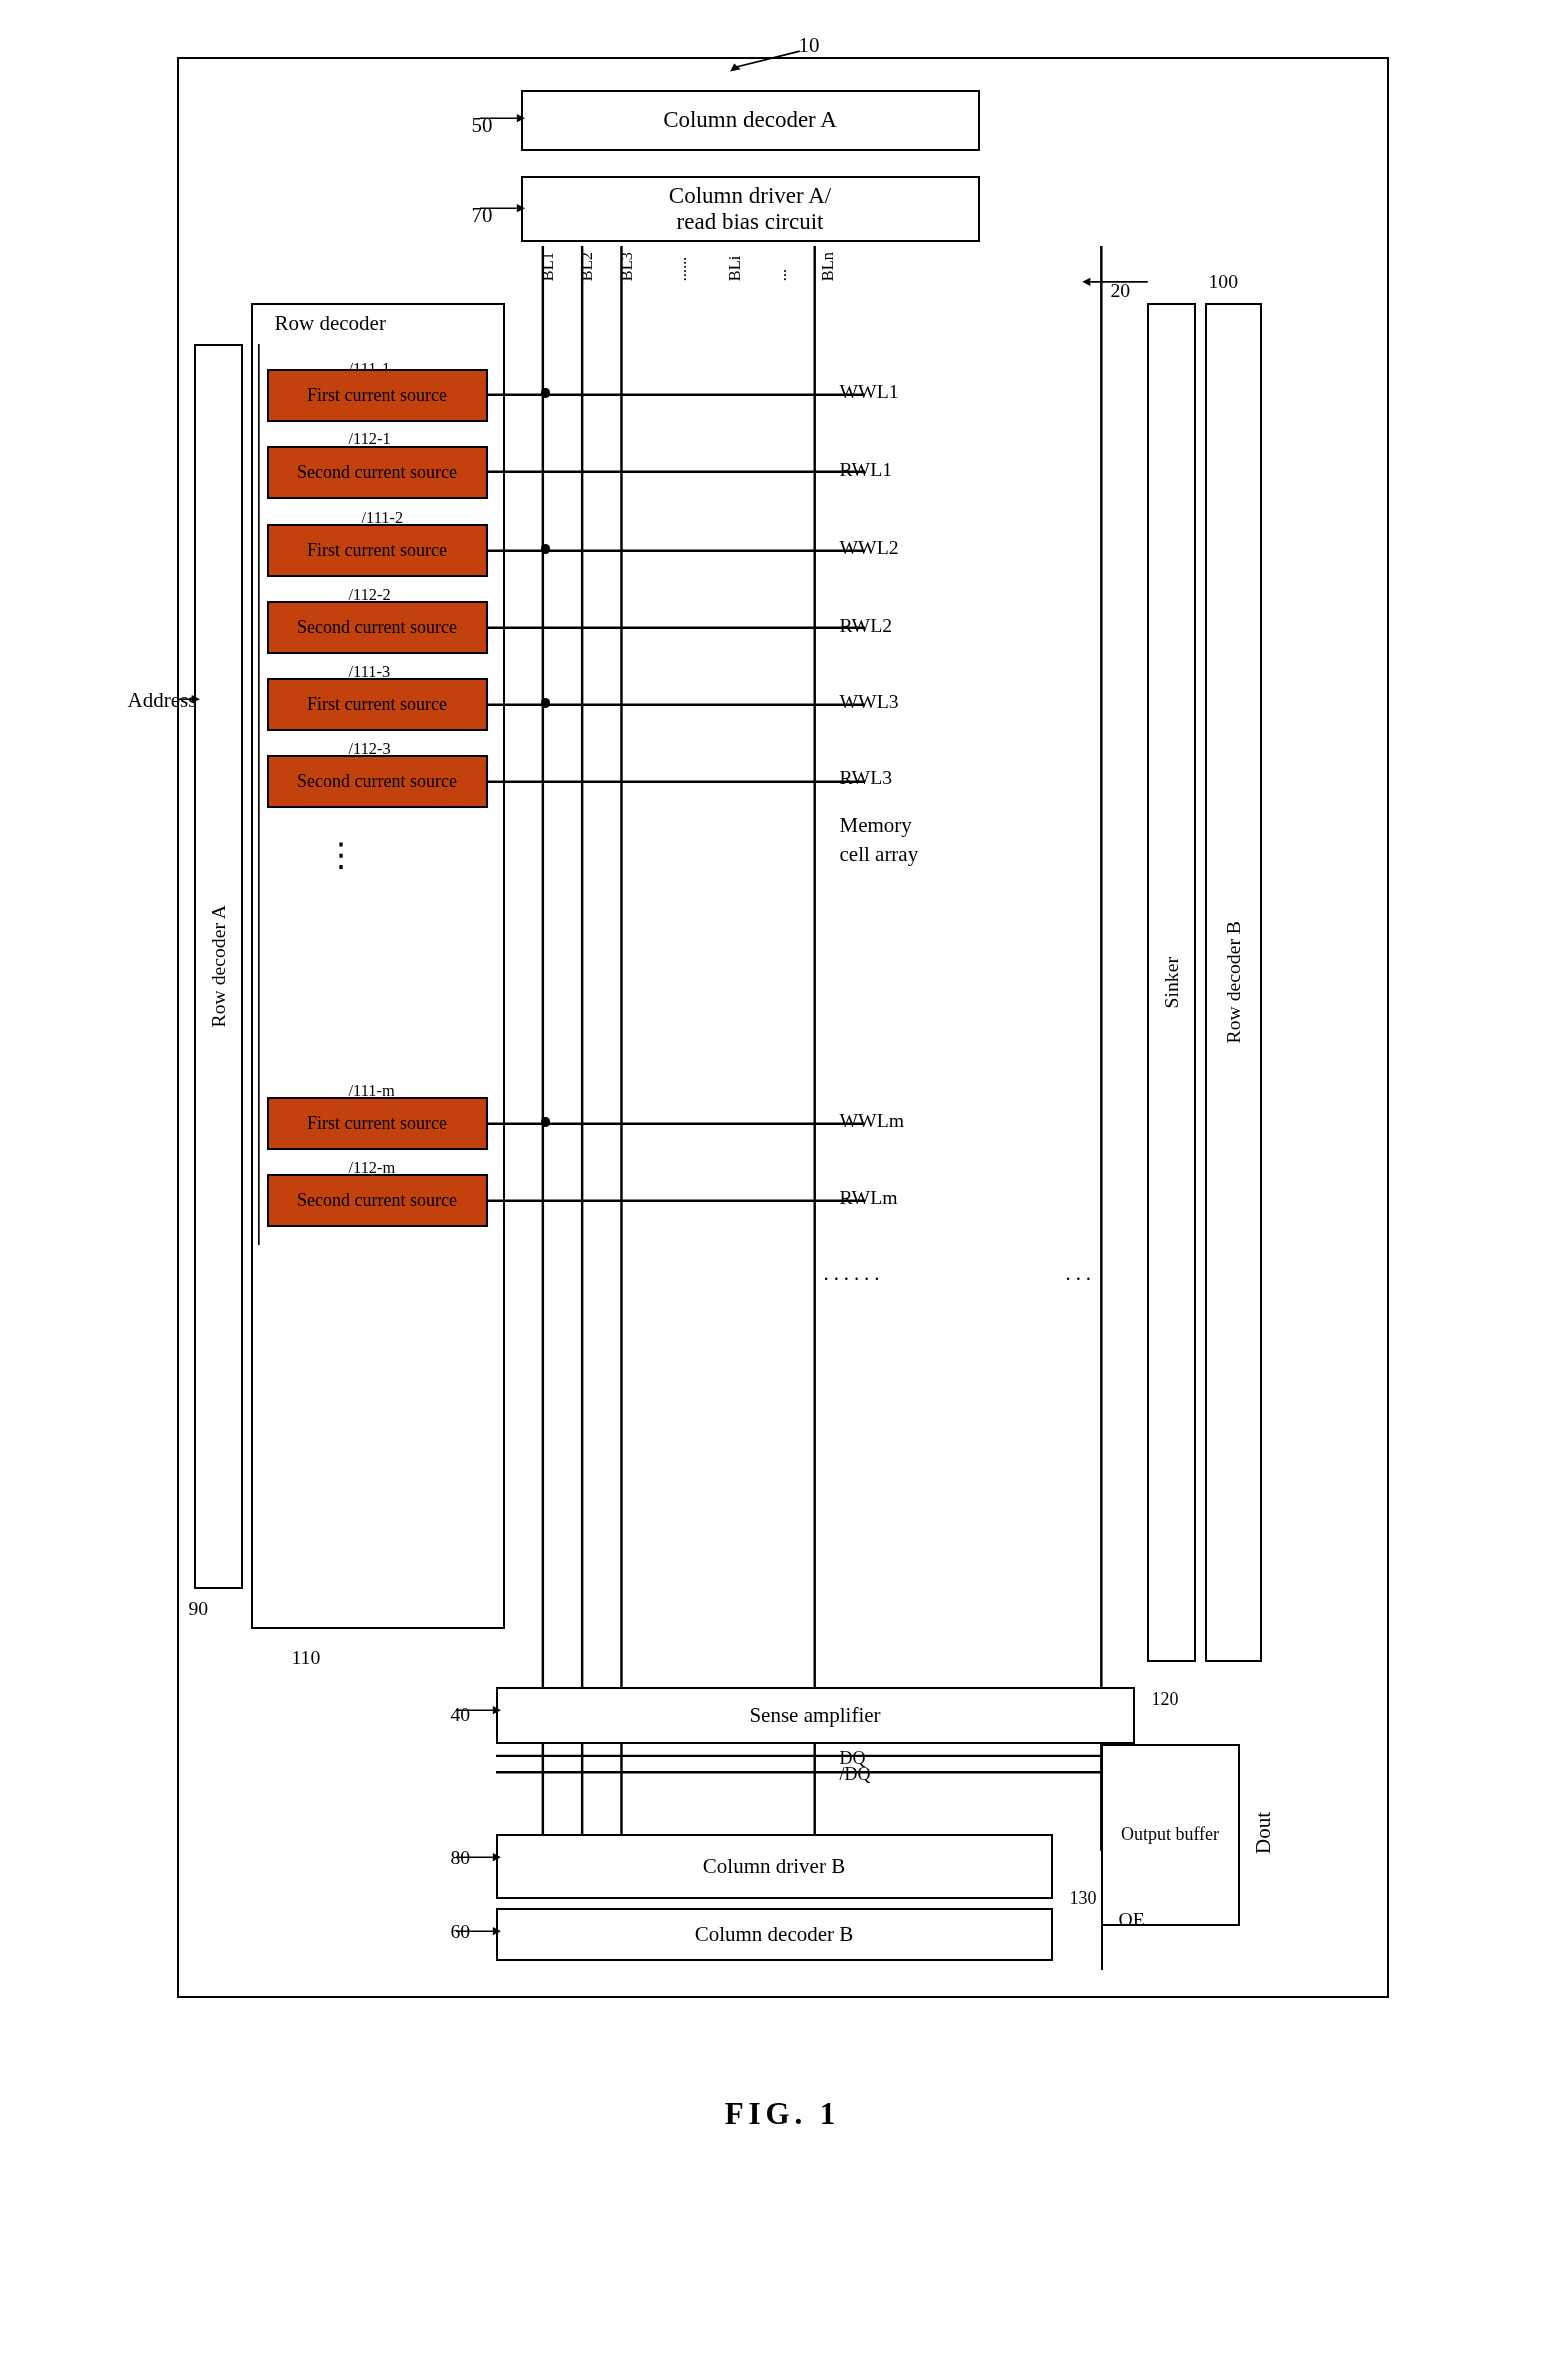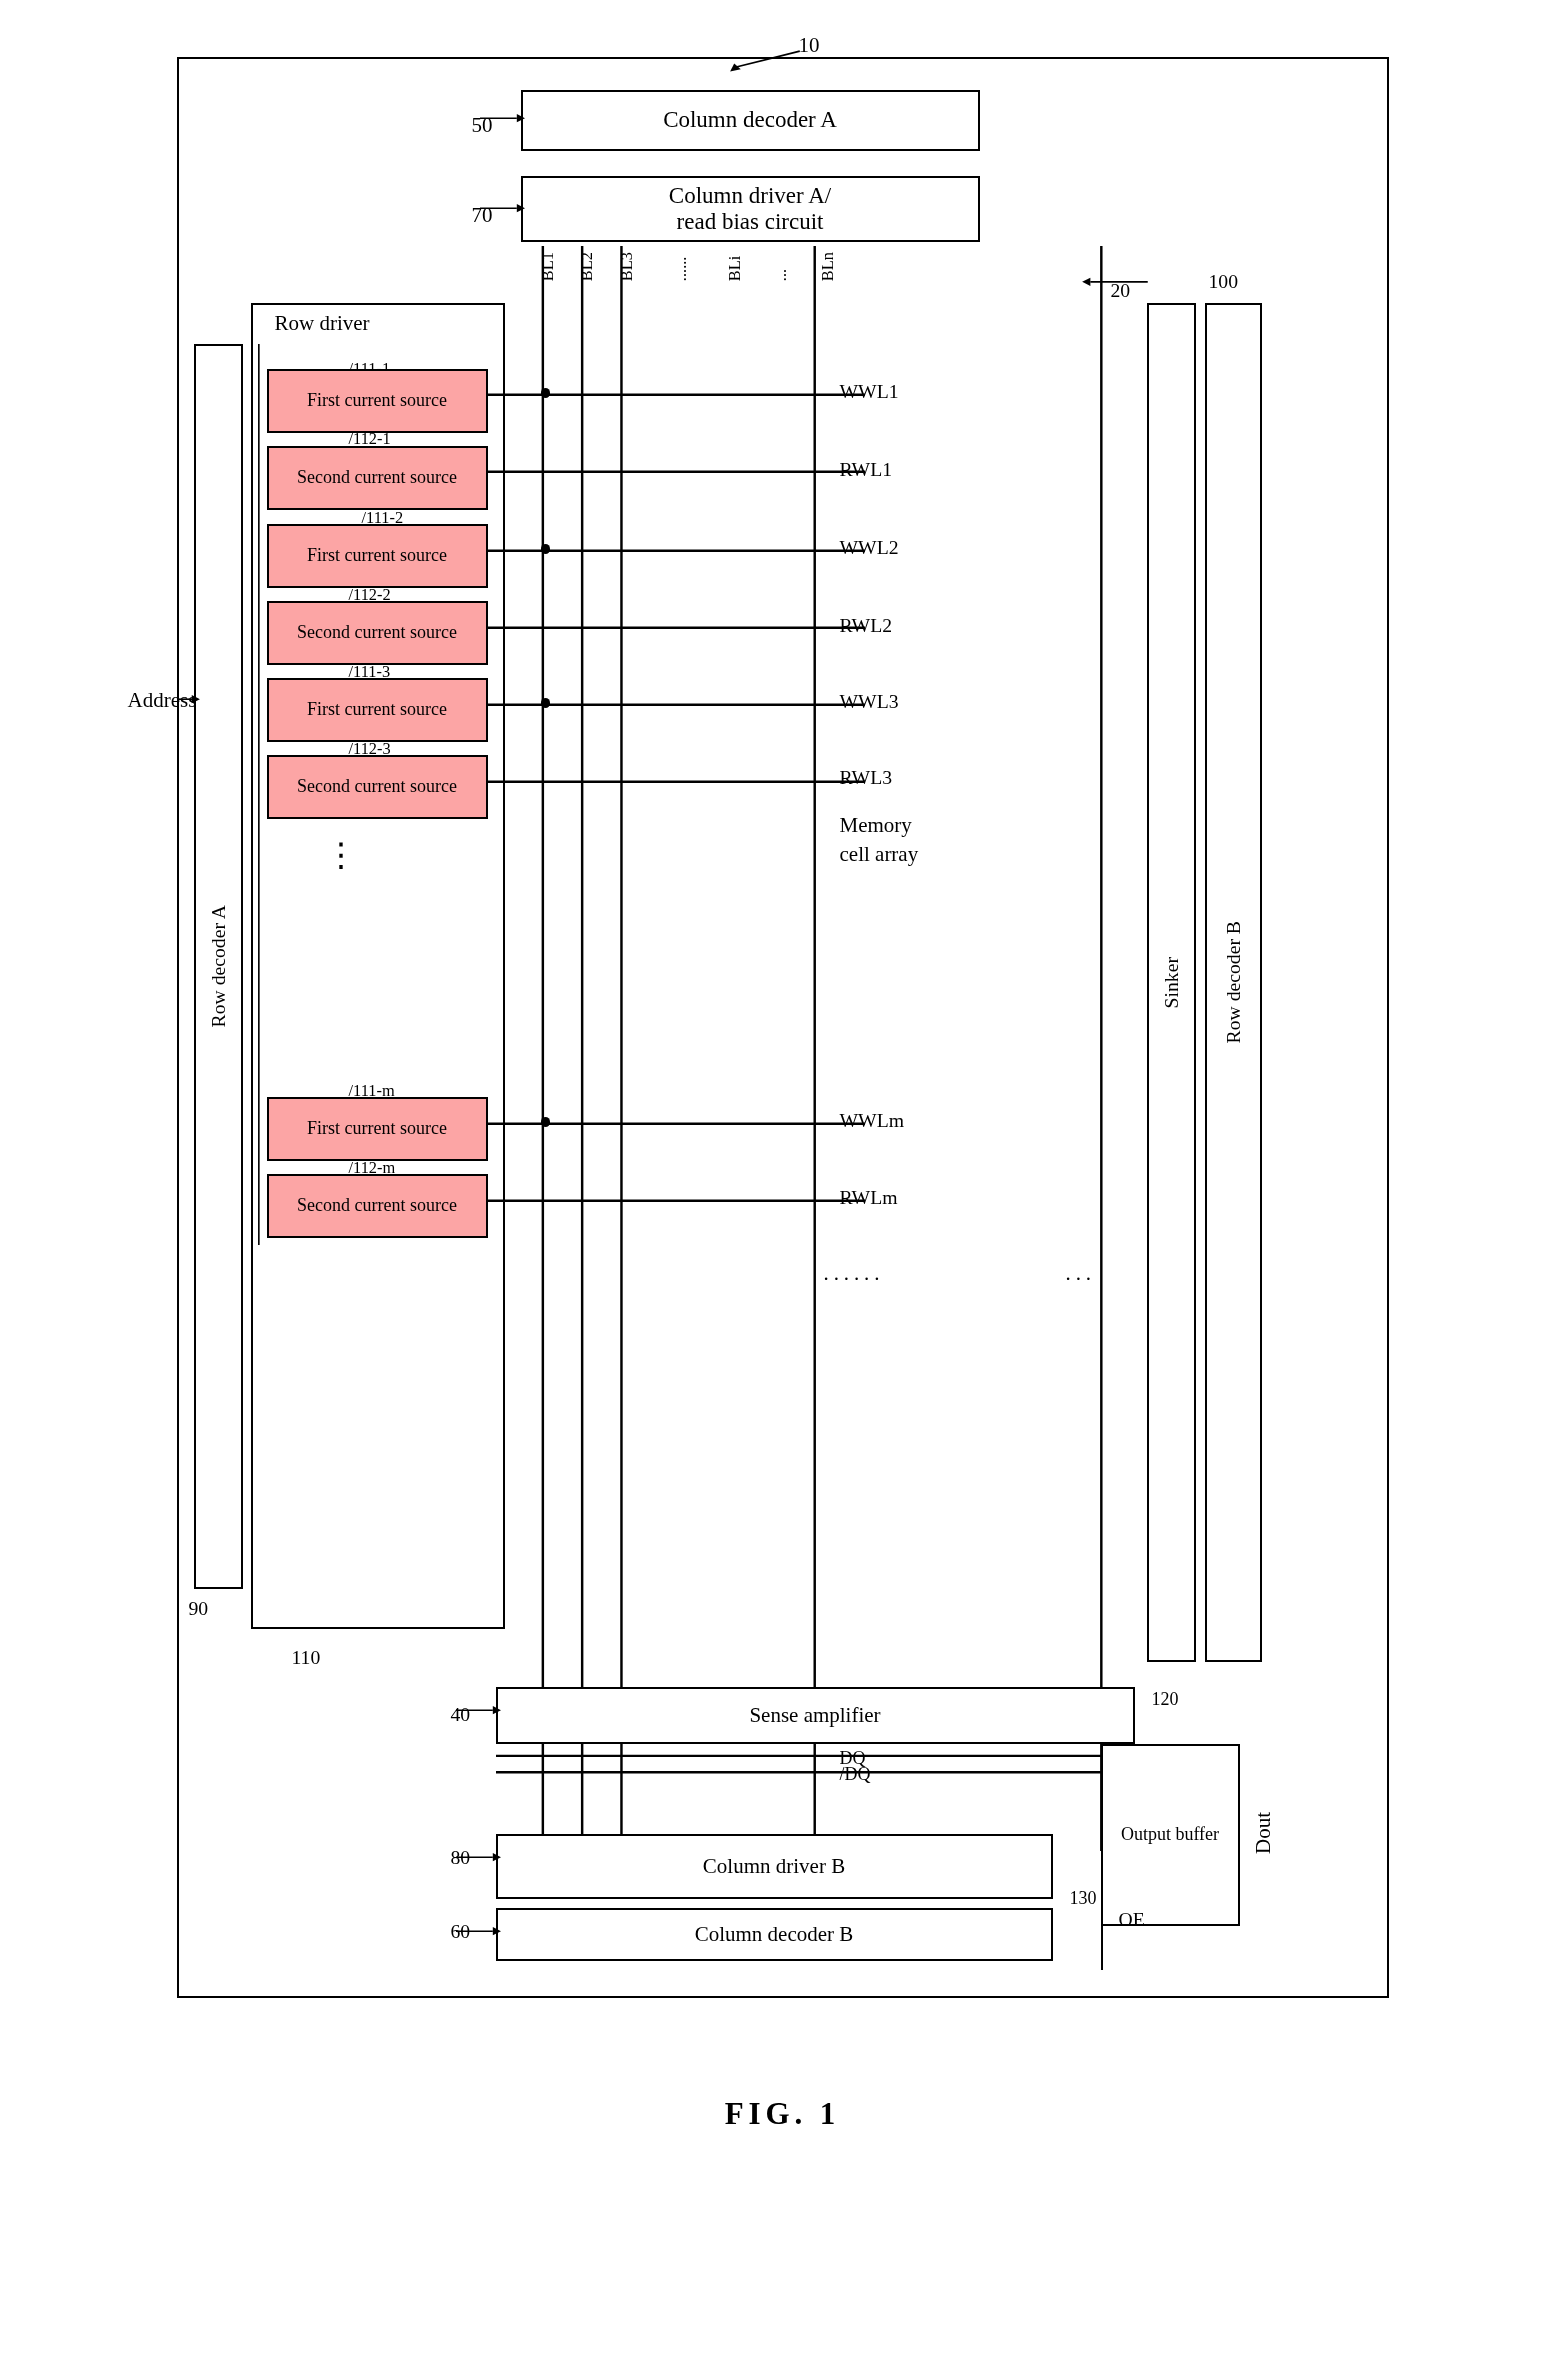--- a/index.html
+++ b/index.html
@@ -146,28 +146,28 @@
       top: 655px;
       left: 0px;
       font-size: 21px;
     }
 
     
     .cs-box {
       position: absolute;
       left: 139px;
       width: 221px;
-      height: 64px;
+      height: 53px;
       border: 2.5px solid #000;
       display: flex;
       align-items: center;
       justify-content: center;
       font-size: 18px;
       text-align: center;
-      background: #fca5a5;
+      background: #c2410c;
     }
 
     
     .sinker-box {
       position: absolute;
       top: 270px;
       left: 1019px;
       width: 49px;
       height: 1359px;
       border: 2.5px solid #000;
@@ -390,21 +390,21 @@
       <line x1="66" y1="0" x2="66" y2="1960" stroke="#000" stroke-width="3"></line>
 
       <line x1="114" y1="0" x2="114" y2="1960" stroke="#000" stroke-width="3"></line>
 
       <line x1="350" y1="0" x2="350" y2="1960" stroke="#000" stroke-width="3"></line>
 
       <line x1="700" y1="0" x2="700" y2="1960" stroke="#000" stroke-width="3"></line>
     </svg>
 
     <div class="row-driver-box"></div>
-    <span class="row-driver-label">Row driver</span>
+    <span class="row-driver-label">Row decoder</span>
 
     <div class="row-decoder-a">
       <span class="row-decoder-a-label">Row decoder A</span>
     </div>
     <span class="ref-90">90</span>
     <span class="ref-110">110</span>
 
     <span class="address-label">Address</span>
     <svg style="position:absolute;top:658px;left:49px;" width="24.6" height="16.4" viewBox="0 0 30 20">
       <line x1="0" y1="10" x2="20" y2="10" stroke="#000" stroke-width="2"></line>

